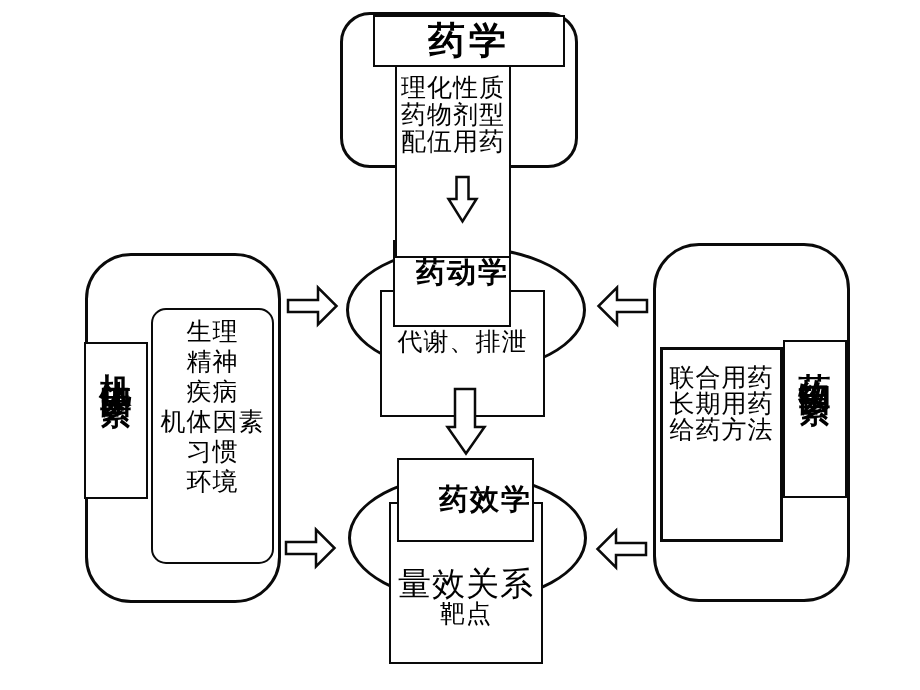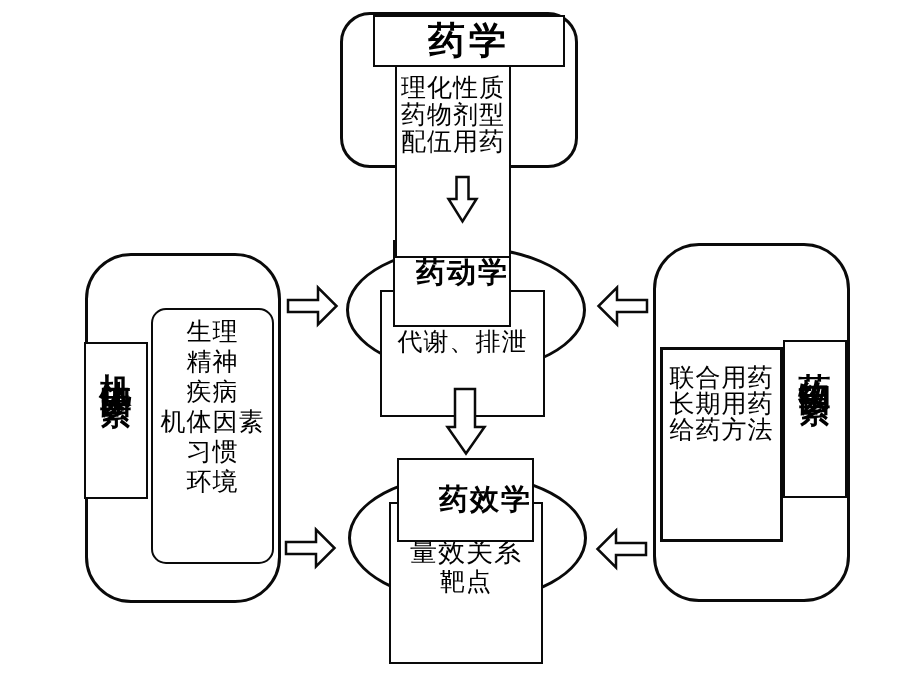--- a/index.html
+++ b/index.html
@@ -49,21 +49,21 @@
   </div>
 
   <div class="shape" style="left:373px; top:15px; width:192px; height:52px; border-width:2.5px; z-index:6;
               display:flex; align-items:center; justify-content:center;">
     <div class="title-text" style="font-size:37px; letter-spacing:4px;">药学</div>
   </div>
 
   <div class="shape ellipse" style="left:348px; top:473px; width:239px; height:130px; z-index:2;"></div>
 
   <div class="shape" style="left:389px; top:502px; width:154px; height:162px; z-index:3; padding-top:34px;">
-    <div class="body-text" style="font-size:27px; line-height:29px;">量效关系</div>
+    <div class="body-text" style="font-size:33px; line-height:29px;margin-top:32px;">量效关系</div>
     <div class="body-text" style="font-size:25px; line-height:29px;">靶点</div>
   </div>
 
   <div class="shape" style="left:397px; top:458px; width:137px; height:84px; z-index:4; padding-top:20px;">
     <div class="title-text" style="font-size:29px;">药效学</div>
   </div>
 
   <div class="shape group" style="left:85px; top:253px; width:196px; height:350px; z-index:1;"></div>
 
   <div class="shape vbox" style="left:84px; top:342px; width:64px; height:157px; z-index:2; padding-top:4px;">

